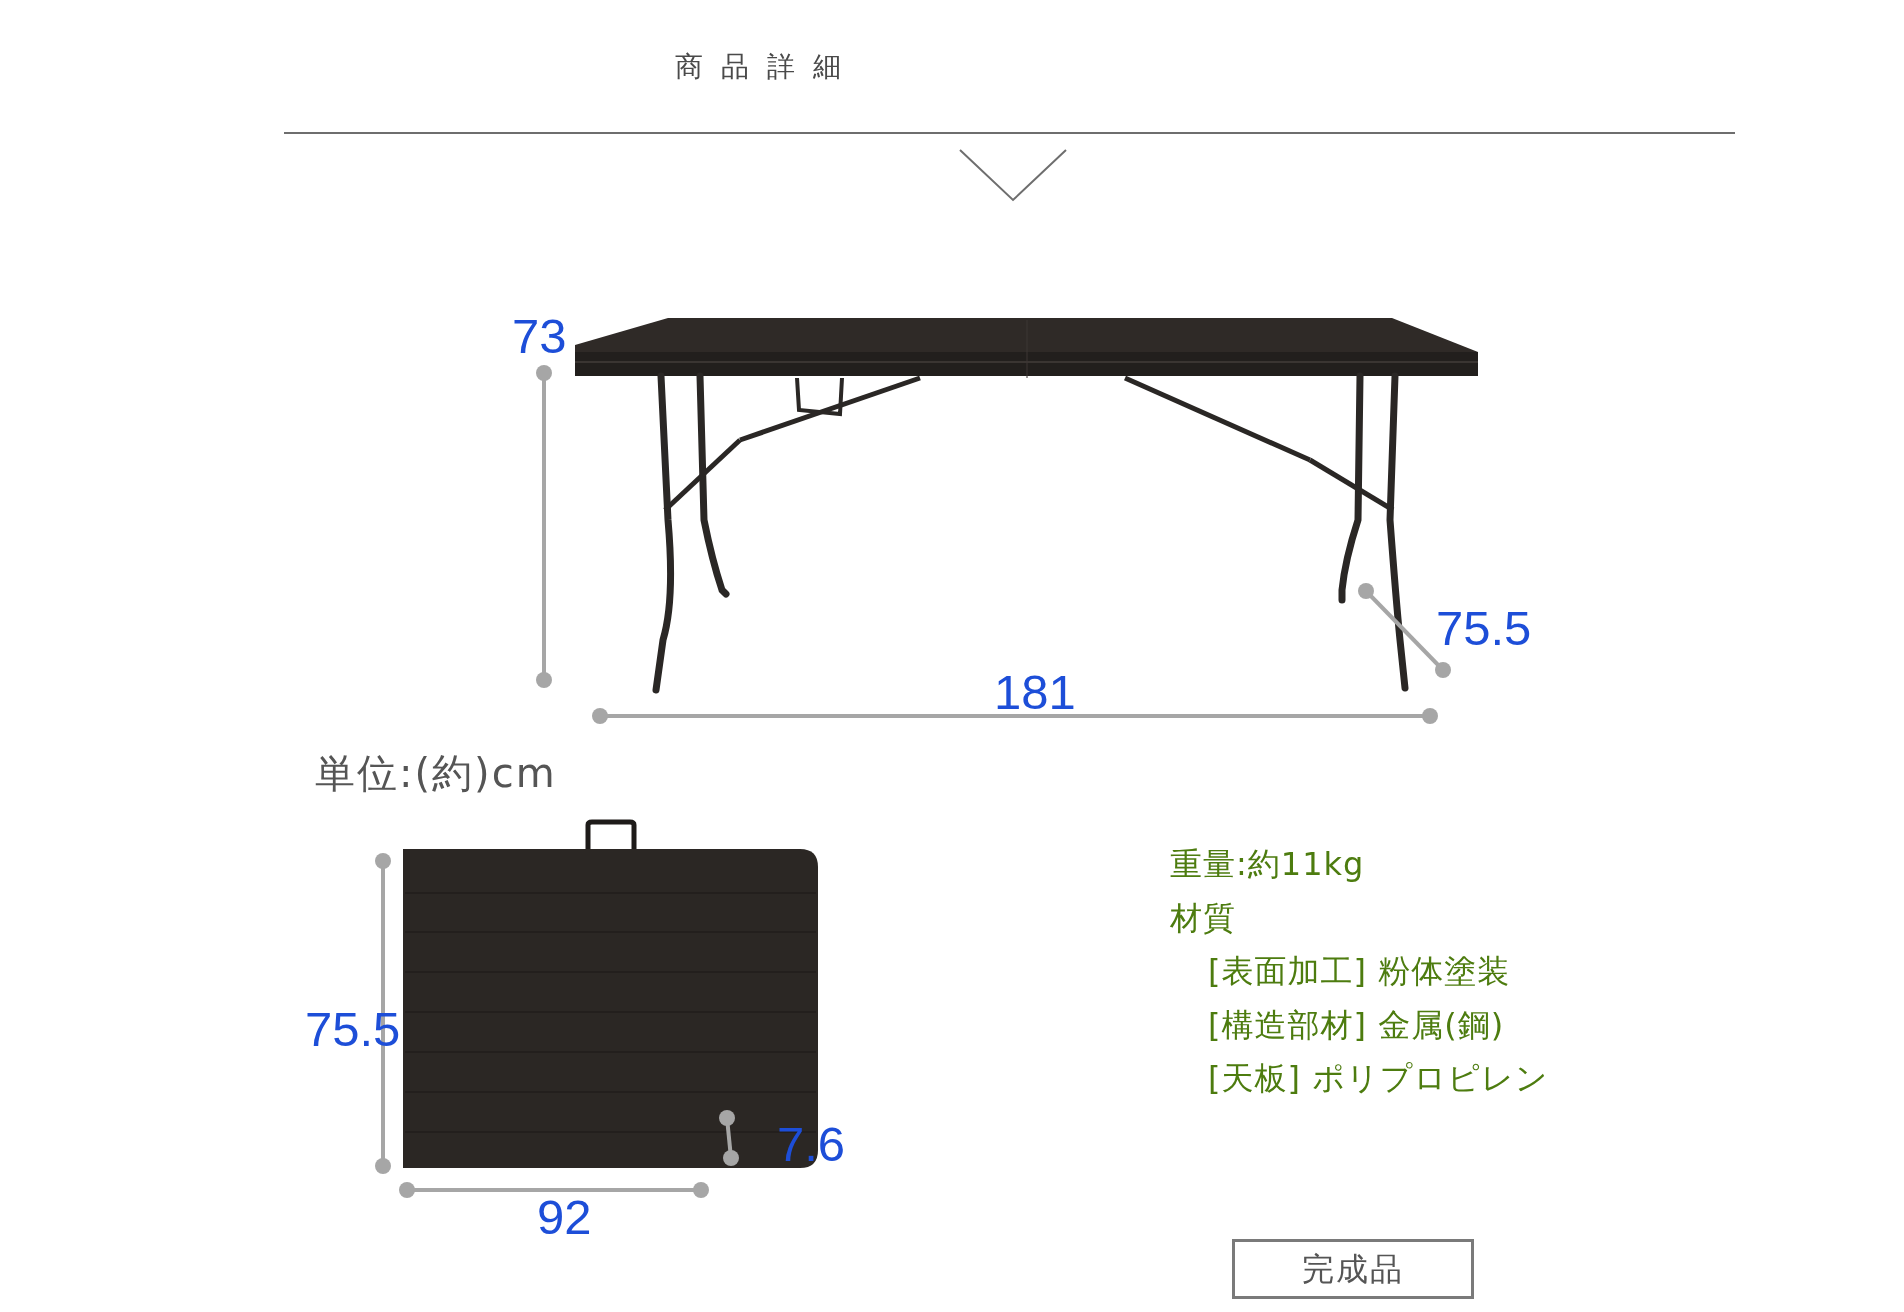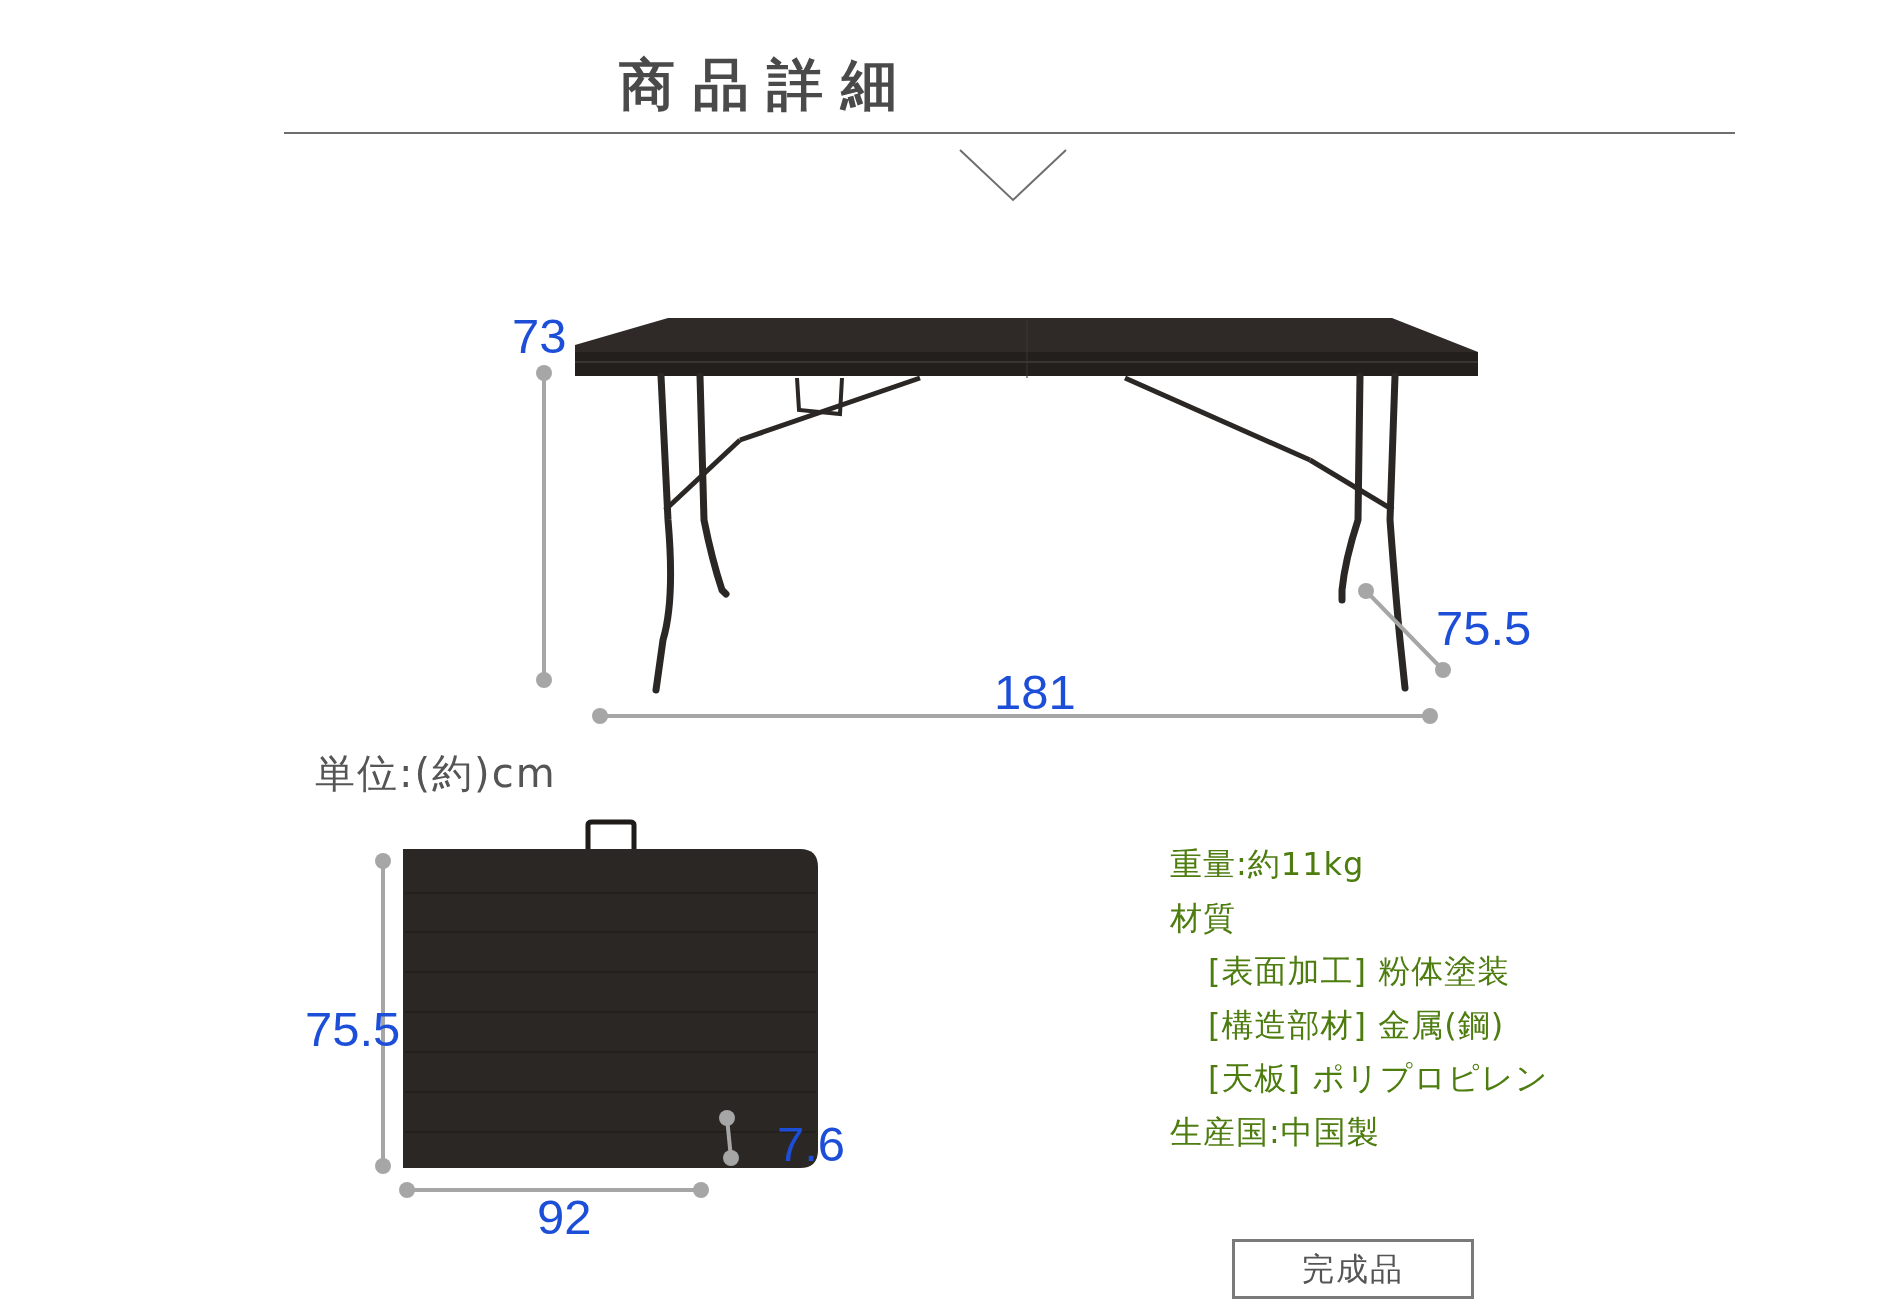--- a/index.html
+++ b/index.html
@@ -1,20 +1,20 @@
 <!DOCTYPE html>
 <html><head>
 <meta charset="utf-8">
 <style>
   html, body { margin: 0; padding: 0; background: #ffffff; }
   body { width: 1904px; height: 1312px; position: relative; overflow: hidden;
          font-family: "DejaVu Sans", "Liberation Sans", sans-serif; color: #555555; }
   .abs { position: absolute; }
-  .title { left: 0; width: 1516px; top: 48px; text-align: center; font-size: 56px;
-           letter-spacing: 18px; color: #4a4a4a; font-weight: bold; padding-left: 18px; box-sizing: border-box; }
+  .title { left: 0; width: 1516px; top: 48px; text-align: center; font-size: 28px;
+           letter-spacing: 18px; color: #4a4a4a; font-weight: normal; padding-left: 18px; box-sizing: border-box; }
   .rule { left: 284px; top: 132px; width: 1451px; height: 2px; background: #6e6e6e; }
   .chev { left: 958px; top: 148px; }
   .dimtxt { color: #1d4ed8; font-size: 49px; font-family: "Liberation Sans", sans-serif; line-height: 1; }
   .unit { left: 315px; top: 746px; font-size: 40px; color: #555; letter-spacing: 2px; }
   .spec { left: 1170px; top: 838px; font-size: 32px; color: #4d7c0f; line-height: 53.5px; letter-spacing: 1px; }
   .spec .indent { padding-left: 38px; }
   .badge { left: 1232px; top: 1200px; width: 242px; height: 60px; border: 3px solid #7a7a7a;
            box-sizing: border-box; text-align: center; font-size: 32px; line-height: 54px; color: #555; letter-spacing: 2px; margin-top: 39px; }
 </style>
 </head>
@@ -99,16 +99,15 @@
   <div class="abs dimtxt" style="left:537px;top:393px;">92</div>
   <div class="abs dimtxt" style="left:745px;top:320px;margin-left:32px;">7.6</div>
 </div>
 
 <div class="abs spec">
   <div>重量:約11kg</div>
   <div>材質</div>
   <div class="indent">[表面加工] 粉体塗装</div>
   <div class="indent">[構造部材] 金属(鋼)</div>
   <div class="indent">[天板] ポリプロピレン</div>
-  <div>生産国:中国製</div>
 </div>
 
 <div class="abs badge">完成品</div>
 
 </body></html>

